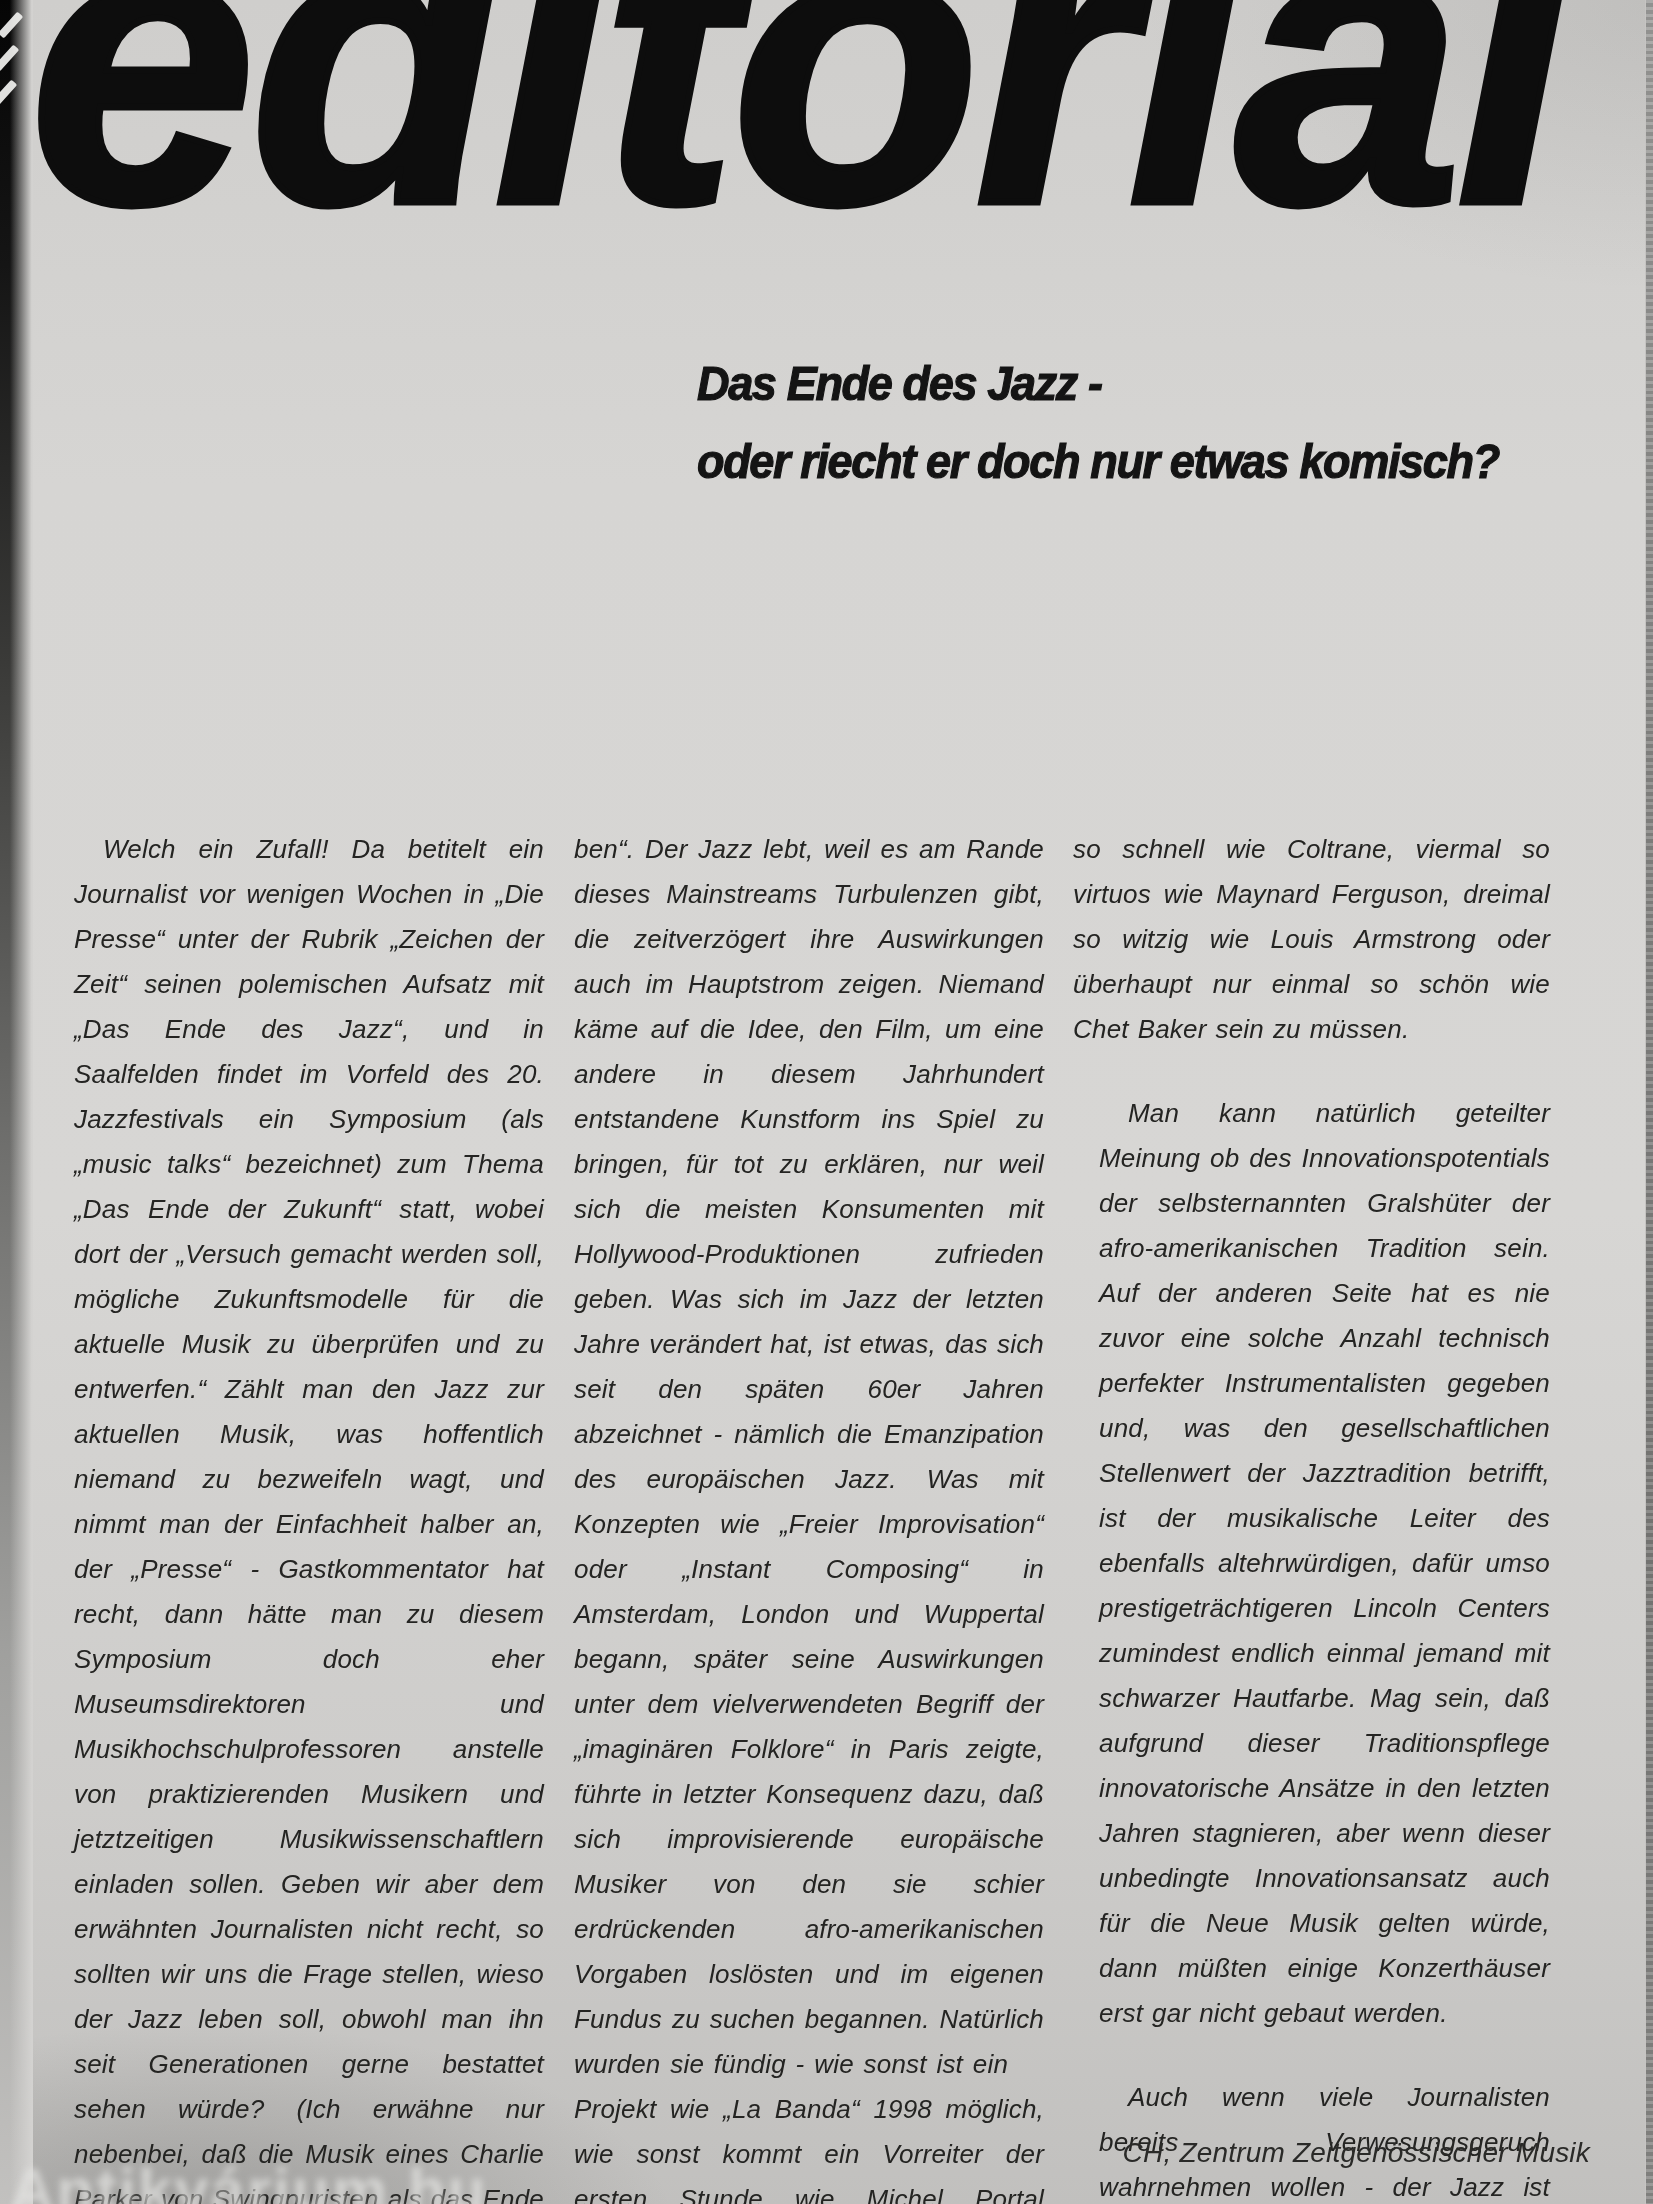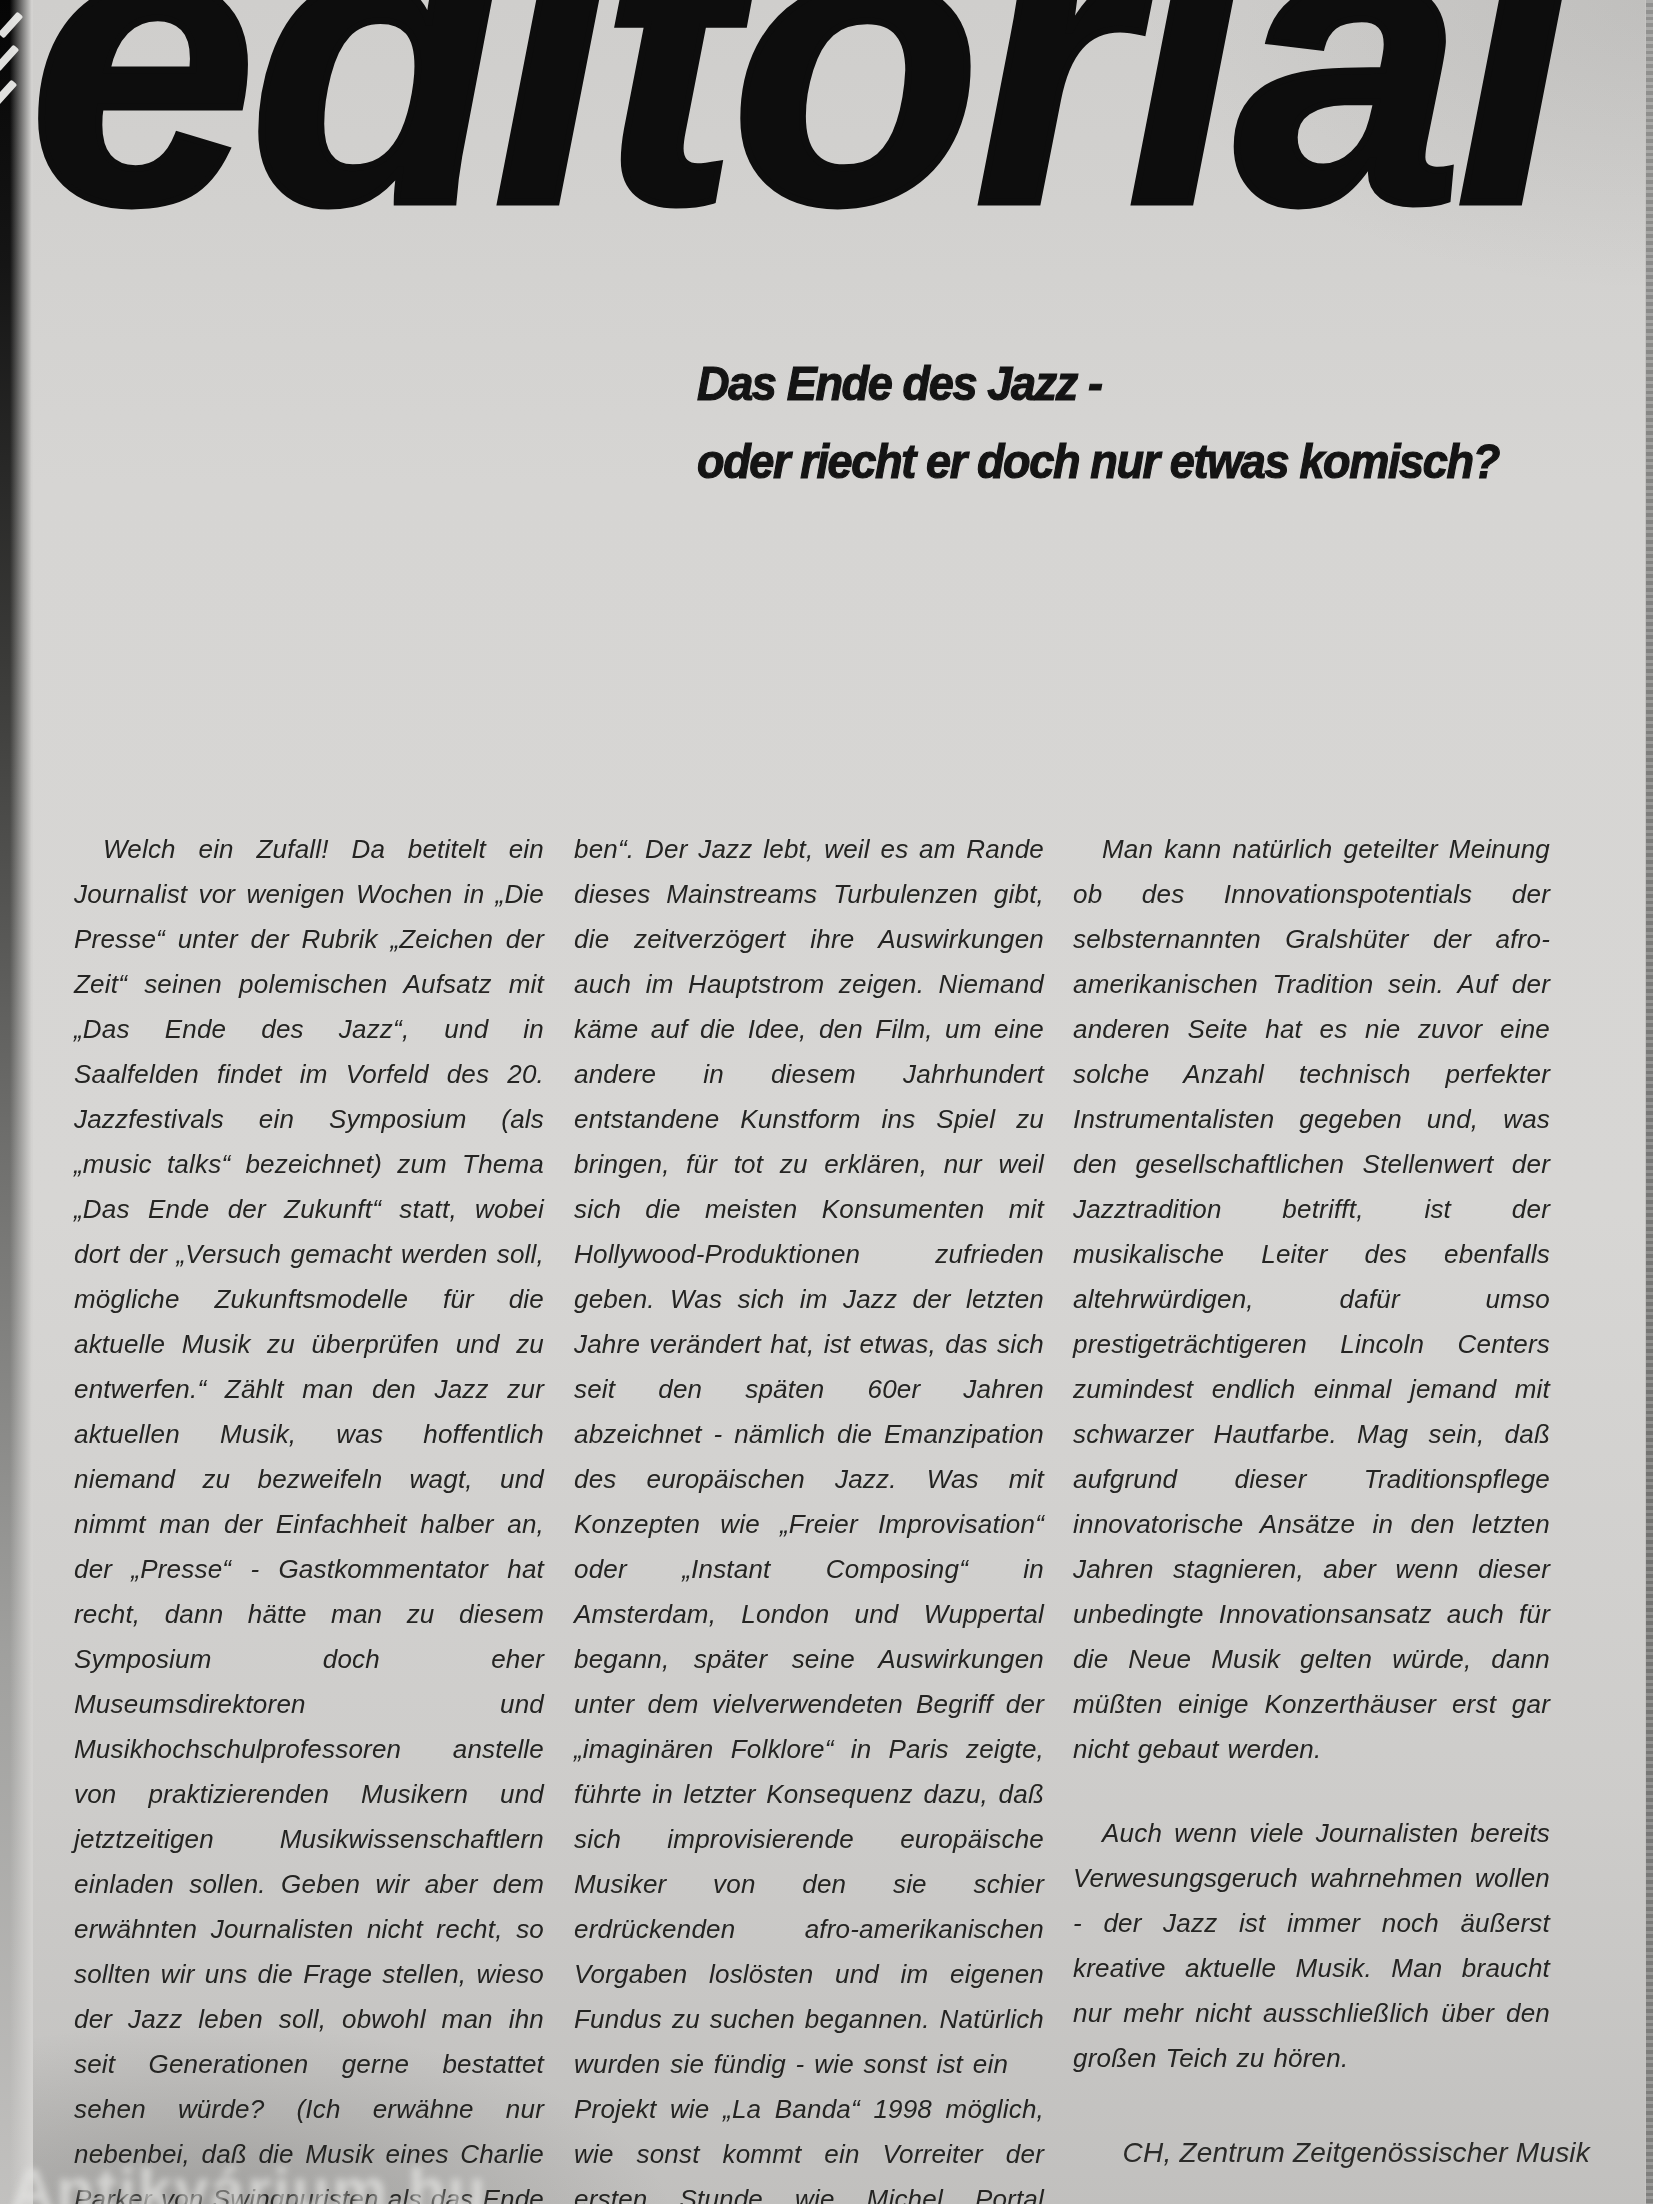--- a/index.html
+++ b/index.html
@@ -51,21 +51,21 @@
   }
   .hl1{top:355px;}
   .hl2{top:433px;}
   .col{
     position:absolute;top:827px;width:470px;
     font-size:26px;line-height:45px;font-style:italic;
     text-align:justify;color:#242422;
     letter-spacing:0.2px;word-spacing:1.5px;
   }
   .col p{margin:0;}
-  .col p + p{margin-top:39px;}
+  .col p + p{margin-top:39px;margin-left:26px;}
   .col p.indent{text-indent:29px;}
   .c1{left:74px;}
   .c2{left:574px;}
   .c3{left:1073px;width:477px;}
   .byline{
     position:absolute;left:1105px;width:485px;top:2137px;
     text-align:right;font-style:italic;font-size:28px;color:#2a2a28;
     letter-spacing:0.2px;
   }
   .watermark{
@@ -95,20 +95,21 @@
   <div class="col c1">
     <p class="indent">Welch ein Zufall! Da betitelt ein Journalist vor wenigen Wochen in „Die Presse“ unter der Rubrik „Zeichen der Zeit“ seinen polemischen Aufsatz mit „Das Ende des Jazz“, und in Saalfelden findet im Vorfeld des 20. Jazzfestivals ein Symposium (als „music talks“ bezeichnet) zum Thema „Das Ende der Zukunft“ statt, wobei dort der „Versuch gemacht werden soll, mögliche Zukunftsmodelle für die aktuelle Musik zu überprüfen und zu entwerfen.“ Zählt man den Jazz zur aktuellen Musik, was hoffentlich niemand zu bezweifeln wagt, und nimmt man der Einfachheit halber an, der „Presse“ - Gastkommentator hat recht, dann hätte man zu diesem Symposium doch eher Museumsdirektoren und Musikhochschulprofessoren anstelle von praktizierenden Musikern und jetztzeitigen Musikwissenschaftlern einladen sollen. Geben wir aber dem erwähnten Journalisten nicht recht, so sollten wir uns die Frage stellen, wieso der Jazz leben soll, obwohl man ihn seit Generationen gerne bestattet sehen würde? (Ich erwähne nur nebenbei, daß die Musik eines Charlie Parker von Swingpuristen als das Ende des Jazz gesehen wurde, aber auch, daß die Gefolgschaft um Parker beispielsweise Ornette Coleman als den deklarierten Antijazzer outen wollte.)</p>
 
   </div>
 
   <div class="col c2">
     <p>ben“. Der Jazz lebt, weil es am Rande dieses Mainstreams Turbulenzen gibt, die zeitverzögert ihre Auswirkungen auch im Hauptstrom zeigen. Niemand käme auf die Idee, den Film, um eine andere in diesem Jahrhundert entstandene Kunstform ins Spiel zu bringen, für tot zu erklären, nur weil sich die meisten Konsumenten mit Hollywood-Produktionen zufrieden geben. Was sich im Jazz der letzten Jahre verändert hat, ist etwas, das sich seit den späten 60er Jahren abzeichnet - nämlich die Emanzipation des europäischen Jazz. Was mit Konzepten wie „Freier Improvisation“ oder „Instant Composing“ in Amsterdam, London und Wuppertal begann, später seine Auswirkungen unter dem vielverwendeten Begriff der „imaginären Folklore“ in Paris zeigte, führte in letzter Konsequenz dazu, daß sich improvisierende europäische Musiker von den sie schier erdrückenden afro-amerikanischen Vorgaben loslösten und im eigenen Fundus zu suchen begannen. Natürlich wurden sie fündig - wie sonst ist ein  Projekt wie „La Banda“ 1998 möglich, wie sonst kommt ein Vorreiter der ersten Stunde wie Michel Portal plötzlich dazu, sich mit Richard Galliano dem Tango zu widmen, wieso entdeckt Tomasz Stanko ausgerechnet jetzt den polnischen Komponisten und seinen damaligen musikalischen Partner Krisztof Komeda neu? Weil man entdeckt hat, daß es keinen wirklichen Sinn macht, doppelt</p>
   </div>
 
   <div class="col c3">
+    <p>so schnell wie Coltrane, viermal so virtuos wie Maynard Ferguson, dreimal so witzig wie Louis Armstrong oder überhaupt nur einmal so schön wie Chet Baker sein zu müssen.</p>
     <p class="indent">Man kann natürlich geteilter Meinung ob des Innovationspotentials der selbsternannten Gralshüter der afro-amerikanischen Tradition sein. Auf der anderen Seite hat es nie zuvor eine solche Anzahl technisch perfekter Instrumentalisten gegeben und, was den gesellschaftlichen Stellenwert der Jazztradition betrifft, ist der musikalische Leiter des ebenfalls altehrwürdigen, dafür umso prestigeträchtigeren Lincoln Centers zumindest endlich einmal jemand mit schwarzer Hautfarbe. Mag sein, daß aufgrund dieser Traditionspflege innovatorische Ansätze in den letzten Jahren stagnieren, aber wenn dieser unbedingte Innovationsansatz auch für die Neue Musik gelten würde, dann müßten einige Konzerthäuser erst gar nicht gebaut werden.</p>
     <p class="indent">Auch wenn viele Journalisten bereits Verwesungsgeruch wahrnehmen wollen - der Jazz ist immer noch äußerst kreative aktuelle Musik. Man braucht nur mehr nicht ausschließlich über den großen Teich zu hören.</p>
   </div>
 
   <div class="byline">CH, Zentrum Zeitgenössischer Musik</div>
 
   <div class="watermark">Antikvárium.hu</div>
 
 </div>
 

